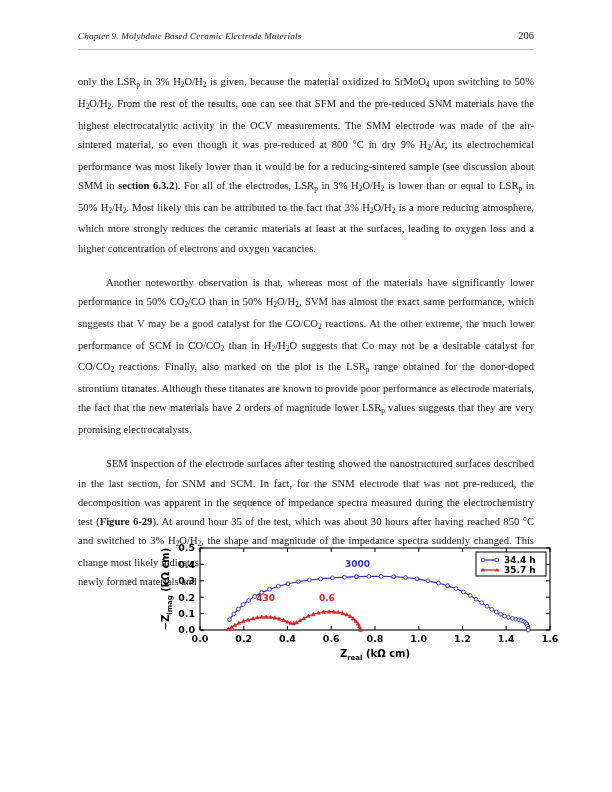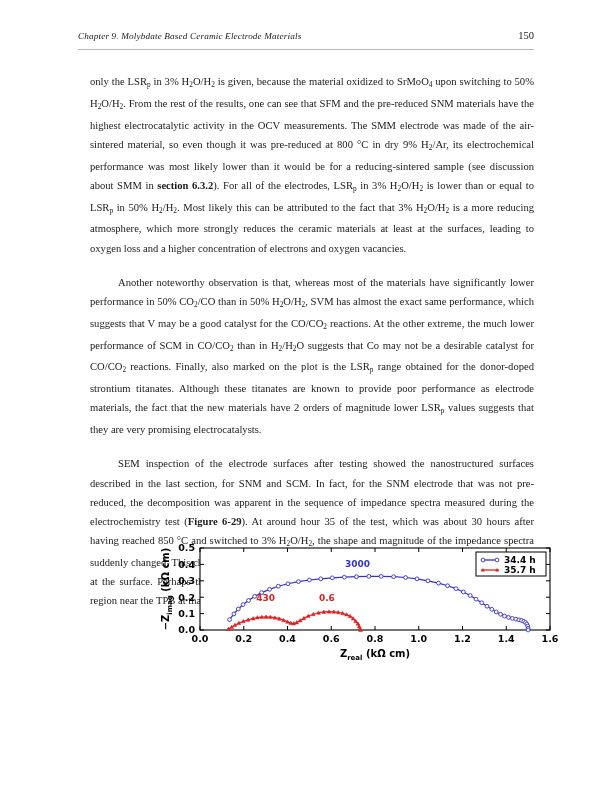--- a/index.html
+++ b/index.html
@@ -26,21 +26,21 @@
   .header-page{font-size:10.5px;}
   .header-rule{
     position:absolute;top:49px;left:78px;width:456px;height:1px;
     background:#b9b9b9;
   }
   
   .content{
     position:absolute;top:72px;left:78px;width:456px;
   }
   p.body{
-    margin:0 0 0 12px;
+    margin:0 0 0 0;
     font-size:10.6px;
     line-height:19.2px;
     text-align:justify;
     text-justify:inter-word;
     hyphens:none;
   }
   p.body.indent{text-indent:28px;margin-top:15px;}
   sub{font-size:7.3px;vertical-align:-0.22em;}
   b{font-weight:bold;}
   
@@ -61,21 +61,21 @@
   }
   .caption b{font-weight:bold;}
 </style>
 </head>
 <body>
 
 <div class="page">
 
   <div class="header">
     <span class="header-title">Chapter 9. Molybdate Based Ceramic Electrode Materials</span>
-    <span class="header-page">150</span>
+    <span class="header-page">206</span>
   </div>
   <div class="header-rule"></div>
 
   <div class="content">
     <p class="body" id="p1">only the LSR<sub>p</sub> in 3% H<sub>2</sub>O/H<sub>2</sub> is given, because the material oxidized to SrMoO<sub>4</sub> upon switching to 50% H<sub>2</sub>O/H<sub>2</sub>. From the rest of the results, one can see that SFM and the pre-reduced SNM materials have the highest electrocatalytic activity in the OCV measurements. The SMM electrode was made of the air-sintered material, so even though it was pre-reduced at 800 °C in dry 9% H<sub>2</sub>/Ar, its electrochemical performance was most likely lower than it would be for a reducing-sintered sample (see discussion about SMM in <b>section 6.3.2</b>). For all of the electrodes, LSR<sub>p</sub> in 3% H<sub>2</sub>O/H<sub>2</sub> is lower than or equal to LSR<sub>p</sub> in 50% H<sub>2</sub>/H<sub>2</sub>. Most likely this can be attributed to the fact that 3% H<sub>2</sub>O/H<sub>2</sub> is a more reducing atmosphere, which more strongly reduces the ceramic materials at least at the surfaces, leading to oxygen loss and a higher concentration of electrons and oxygen vacancies.</p>
     <p class="body indent" id="p2">Another noteworthy observation is that, whereas most of the materials have significantly lower performance in 50% CO<sub>2</sub>/CO than in 50% H<sub>2</sub>O/H<sub>2</sub>, SVM has almost the exact same performance, which suggests that V may be a good catalyst for the CO/CO<sub>2</sub> reactions. At the other extreme, the much lower performance of SCM in CO/CO<sub>2</sub> than in H<sub>2</sub>/H<sub>2</sub>O suggests that Co may not be a desirable catalyst for CO/CO<sub>2</sub> reactions. Finally, also marked on the plot is the LSR<sub>p</sub> range obtained for the donor-doped strontium titanates. Although these titanates are known to provide poor performance as electrode materials, the fact that the new materials have 2 orders of magnitude lower LSR<sub>p</sub> values suggests that they are very promising electrocatalysts.</p>
     <p class="body indent" id="p3">SEM inspection of the electrode surfaces after testing showed the nanostructured surfaces described in the last section, for SNM and SCM. In fact, for the SNM electrode that was not pre-reduced, the decomposition was apparent in the sequence of impedance spectra measured during the electrochemistry test (<b>Figure 6-29</b>). At around hour 35 of the test, which was about 30 hours after having reached 850 °C and switched to 3% H<sub>2</sub>O/H<sub>2</sub>, the shape and magnitude of the impedance spectra suddenly changed. This change most likely indicates that the decomposition reached a threshold, at least at the surface. Perhaps the newly formed materials and nanostructured surface defined the interface region near the TPB at that point.</p>
   </div>
 
   <div class="figure-wrap">

